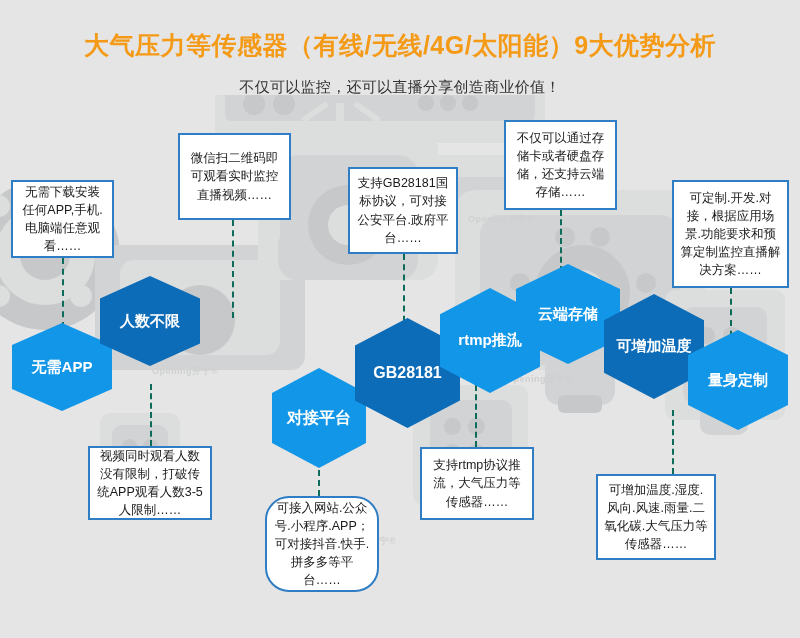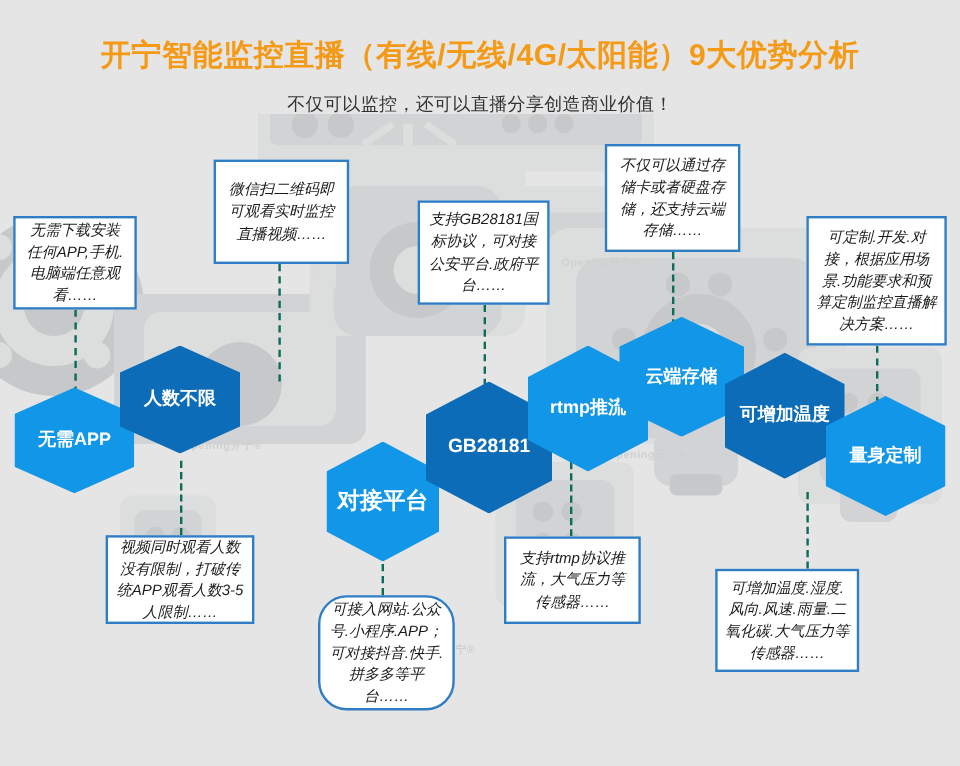--- a/index.html
+++ b/index.html
@@ -46,21 +46,20 @@
   }
   .hex span{display:block;padding:0 4px;}
 
   
   .box{
     position:absolute;background:#ffffff;border:2px solid #2f7dc4;
     box-sizing:border-box;
     display:flex;align-items:center;justify-content:center;
     color:#1a1a1a;font-size:12.5px;line-height:1.45;text-align:center;
     font-family:"Liberation Sans","DejaVu Sans",sans-serif;
-    font-style:italic;
   }
   .box span{display:block;padding:2px 6px;}
 
   
   .dash{
     position:absolute;width:0;border-left:2px dashed #0d6b5a;
   }
 </style>
 </head>
 <body>
@@ -137,43 +136,43 @@
     <div class="cam r10" style="left:112px;top:330px;width:56px;height:80px;"></div>
     <div class="cam dk rnd" style="left:122px;top:344px;width:15px;height:15px;"></div>
     <div class="cam dk rnd" style="left:143px;top:344px;width:15px;height:15px;"></div>
 
     <div class="bgtext" style="left:468px;top:118px;">Opening开宁®</div>
     <div class="bgtext" style="left:152px;top:270px;">Opening开宁®</div>
     <div class="bgtext" style="left:506px;top:278px;">Opening开宁®</div>
     <div class="bgtext" style="left:330px;top:440px;">Opening开宁®</div>
   </div>
 
-  <div id="title">开宁智能监控直播（有线/无线/4G/太阳能）9大优势分析</div>
+  <div id="title">大气压力等传感器（有线/无线/4G/太阳能）9大优势分析</div>
   <div id="subtitle">不仅可以监控，还可以直播分享创造商业价值！</div>
 
   <div class="dash" style="left:62px;top:258px;height:70px;"></div>
   <div class="dash" style="left:150px;top:384px;height:62px;"></div>
   <div class="dash" style="left:232px;top:220px;height:98px;"></div>
   <div class="dash" style="left:318px;top:430px;height:66px;"></div>
   <div class="dash" style="left:403px;top:254px;height:78px;"></div>
   <div class="dash" style="left:475px;top:385px;height:62px;"></div>
   <div class="dash" style="left:560px;top:210px;height:62px;"></div>
   <div class="dash" style="left:672px;top:410px;height:64px;"></div>
   <div class="dash" style="left:730px;top:288px;height:70px;"></div>
 
   <div class="hex" style="left:12px;top:323px;width:100px;height:88px;background:#1296e8;font-size:15px;">
     <span>无需APP</span>
   </div>
 
-  <div class="hex" style="left:100px;top:288px;width:100px;height:90px;background:#0c6cb8;font-size:15px;">
+  <div class="hex" style="left:100px;top:276px;width:100px;height:90px;background:#0c6cb8;font-size:15px;">
     <span>人数不限</span>
   </div>
 
 
-  <div class="hex" style="left:272px;top:368px;width:94px;height:100px;background:#1296e8;font-size:19px;">
+  <div class="hex" style="left:272px;top:368px;width:94px;height:100px;background:#1296e8;font-size:16px;">
     <span>对接平台</span>
   </div>
 
   <div class="hex" style="left:355px;top:318px;width:105px;height:110px;background:#0c6cb8;font-size:16px;">
     <span>GB28181</span>
   </div>
 
   <div class="hex" style="left:440px;top:288px;width:100px;height:105px;background:#1296e8;font-size:15px;">
     <span>rtmp推流</span>
   </div>

